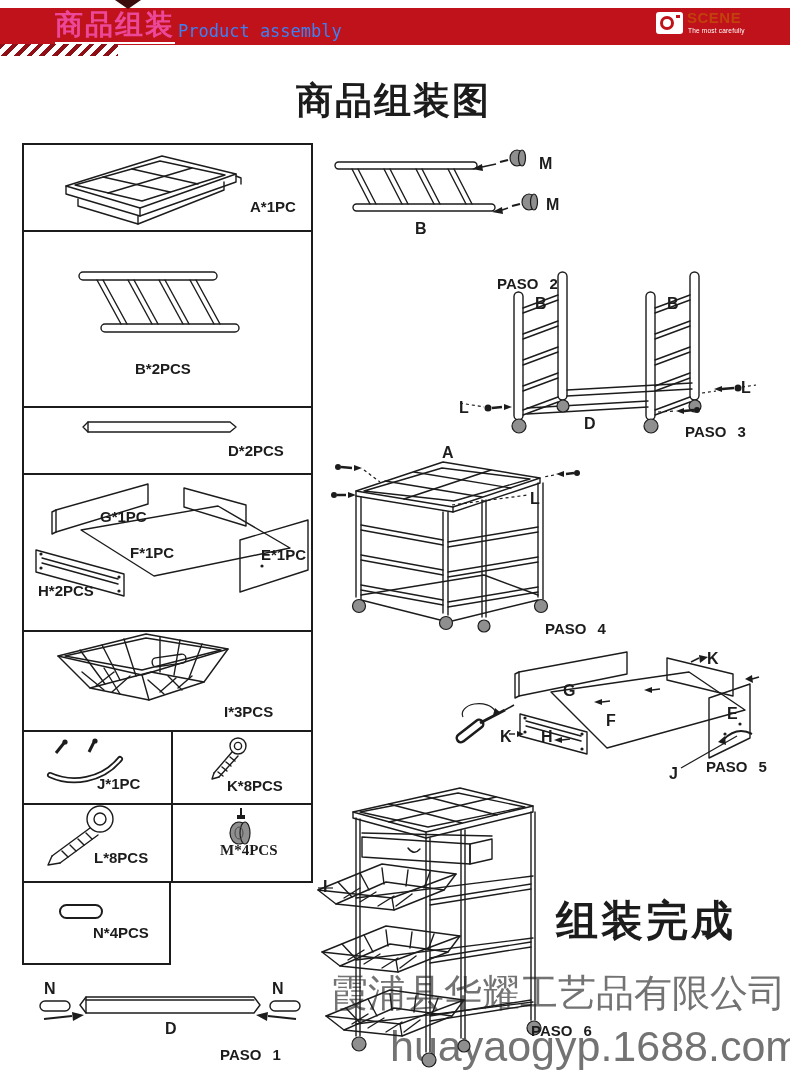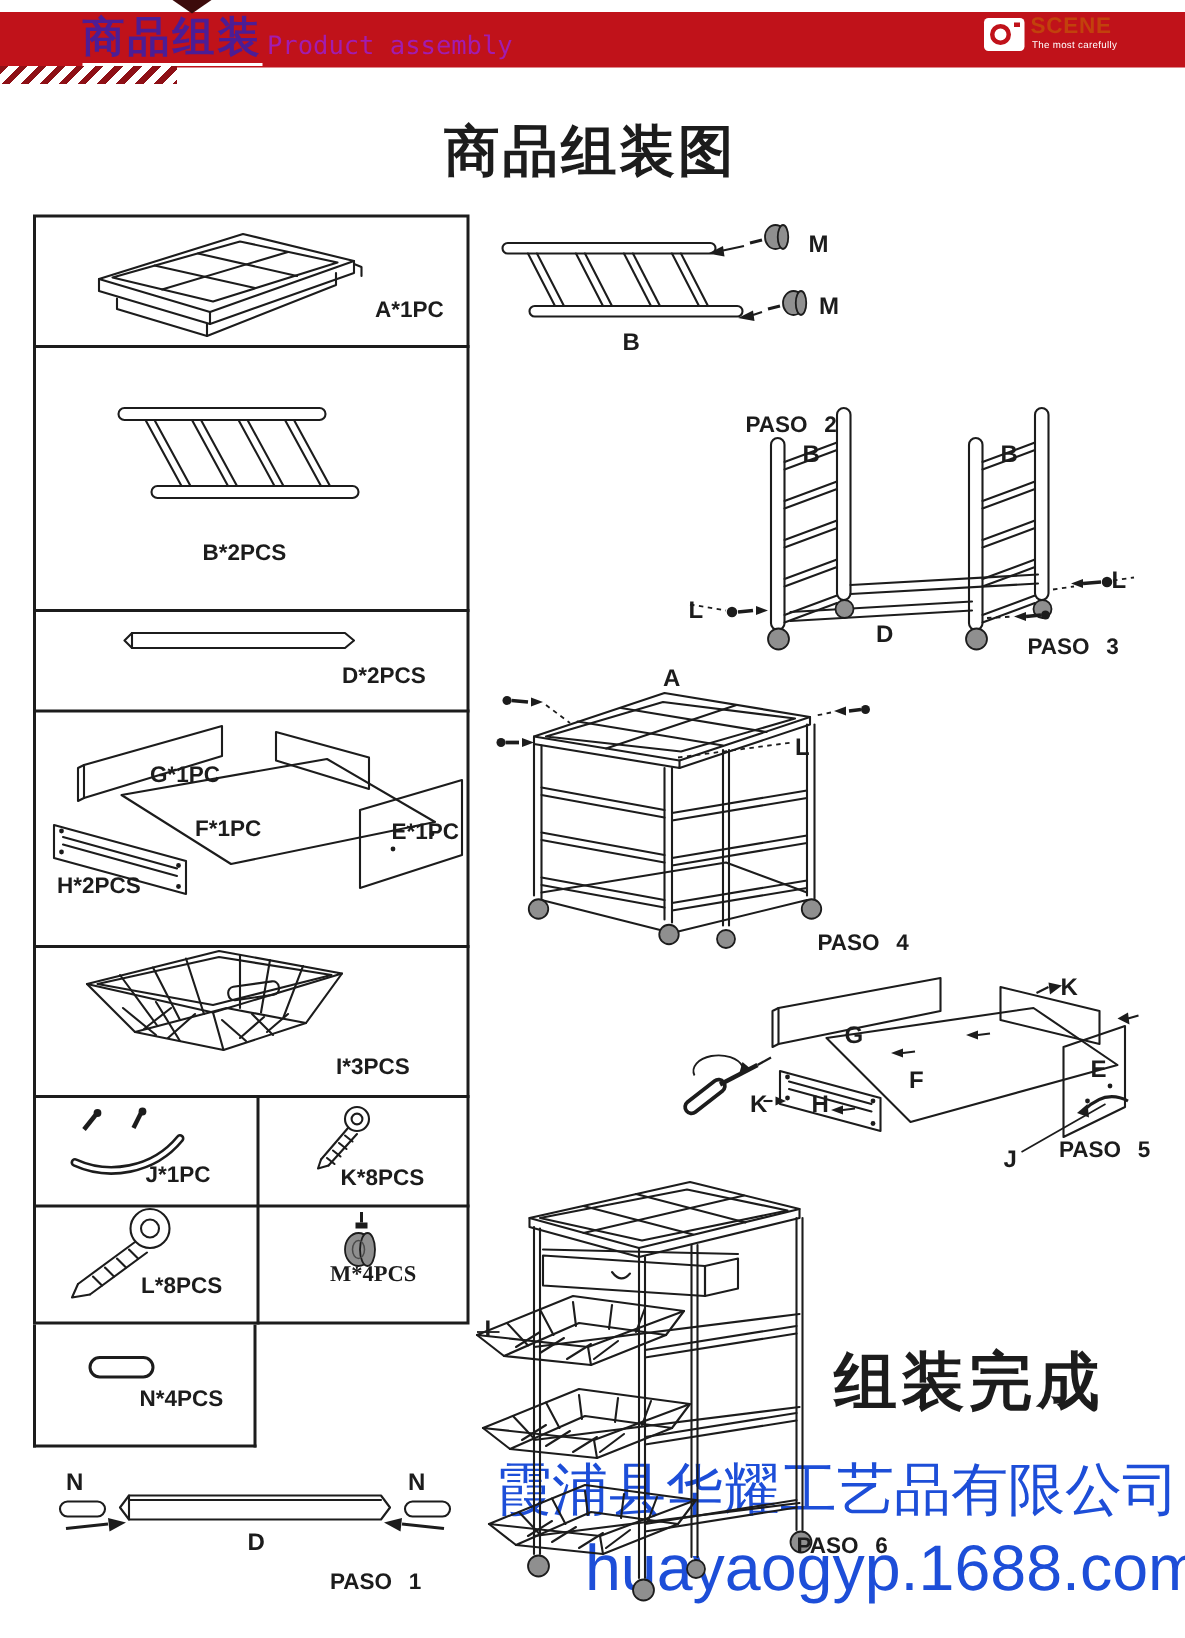--- a/index.html
+++ b/index.html
@@ -14,40 +14,40 @@
   .paso { font-weight:700; font-size:15px; word-spacing:7px; white-space:nowrap; }
   .hline { background:#1c1c1c; height:2px; }
   .vline { background:#1c1c1c; width:2px; }
   svg { display:block; overflow:visible; }
   .ln { stroke:#1c1c1c; stroke-width:1.4; fill:none; stroke-linecap:round; stroke-linejoin:round; }
   .th { stroke:#1c1c1c; stroke-width:2; fill:none; stroke-linecap:round; }
   .fl { fill:#1c1c1c; stroke:none; }
   .gy { fill:#8f8f8f; stroke:#1c1c1c; stroke-width:1.2; }
   .header-bar { background:#c0121a; }
   .header-title-zh {
-    color:#4c1d95; font-size:28px; font-weight:700; letter-spacing:2px;
+    color:#ec4899; font-size:28px; font-weight:700; letter-spacing:2px;
     border-bottom:2px solid #fff; padding-bottom:1px; line-height:1.1;
   }
-  .header-title-en { color:#a21caf; font-size:17px; font-family:"DejaVu Sans Mono", monospace; }
+  .header-title-en { color:#3b82f6; font-size:17px; font-family:"DejaVu Sans Mono", monospace; }
   .stripes {
     background:repeating-linear-gradient(135deg, #8e1016 0px, #8e1016 4px, #ffffff 4px, #ffffff 9px);
   }
   .notch {
     width:0; height:0;
     border-left:13px solid transparent; border-right:13px solid transparent;
     border-top:9px solid #3c0b0b;
   }
   .logo-box { background:#fff; border-radius:3px; }
   .logo-ring { border:3px solid #c0121a; border-radius:50%; }
   .logo-dot { background:#c0121a; }
   .brand { color:#c2410c; font-size:15px; font-weight:700; letter-spacing:0.5px; }
   .tagline { color:#fff; font-size:6.5px; letter-spacing:0.2px; }
   .page-title { font-size:37px; font-weight:600; letter-spacing:2px; }
   .complete { font-size:42px; font-weight:600; letter-spacing:3px; }
-  .wm { color:#1d4ed8; white-space:nowrap; z-index:0; }
+  .wm { color:#737373; white-space:nowrap; z-index:0; }
   .layer { z-index:1; }
 </style>
 </head>
 <body>
 
 <div class="abs header-bar" style="left:0;top:8px;width:790px;height:37px;"></div>
 <div class="abs notch" style="left:115px;top:0;"></div>
 <div class="abs stripes" style="left:0;top:44px;width:118px;height:12px;"></div>
 <div class="abs header-title-zh" style="left:55px;top:10px;">商品组装</div>
 <div class="abs header-title-en" style="left:178px;top:21px;">Product assembly</div>

